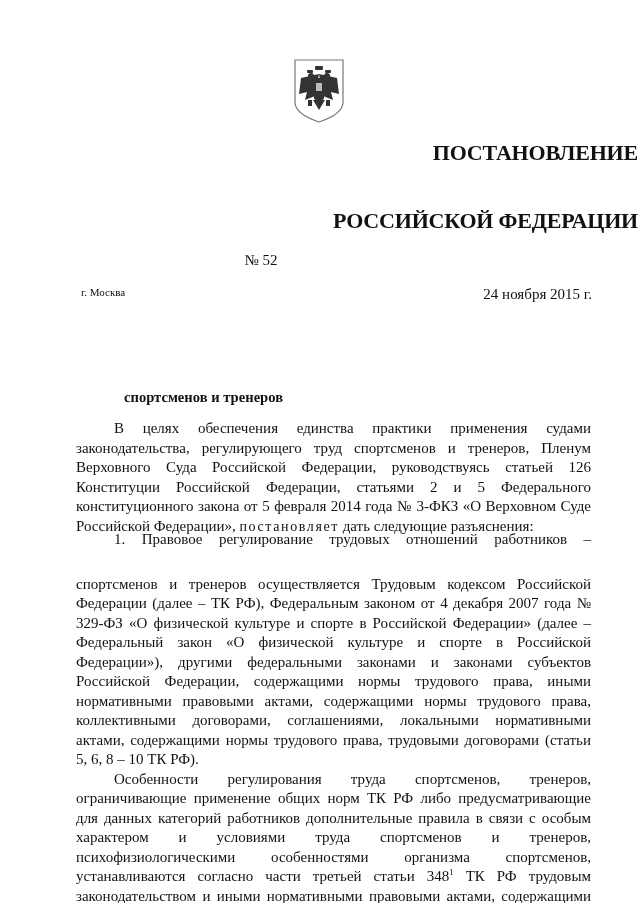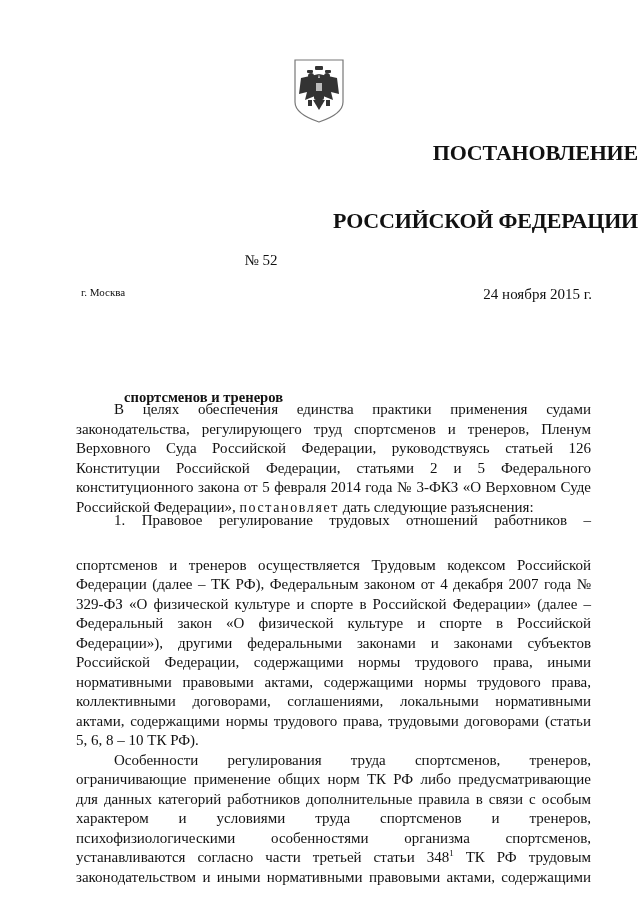--- a/index.html
+++ b/index.html
@@ -28,21 +28,21 @@
     position: absolute; left: 124px; width: 430px;
     font-weight: bold; font-size: 14.6px; line-height: 19px;
   }
   .subject.s1 { top: 337px; }
   .subject.s2 { top: 376px; margin-top: 12px; }
 
   .body { position: absolute; left: 76px; width: 515px; top: 0; }
   .ln {
     position: absolute; left: 0; width: 515px; height: 20px;
     font-size: 15px; line-height: 20px; white-space: nowrap;
-    text-align: justify; text-align-last: justify;
+    text-align: justify; text-align-last: justify; margin-top: 19px;
   }
   .ln.indent { left: 38px; width: 477px; }
   .ln.last { text-align-last: left; }
   .spaced { letter-spacing: 1.6px; font-family: Liberation Serif, serif; font-size: 14px; }
   sup { font-size: 9px; vertical-align: 6px; line-height: 0; }
 </style>
 </head>
 <body>
 
 <div class="page">

